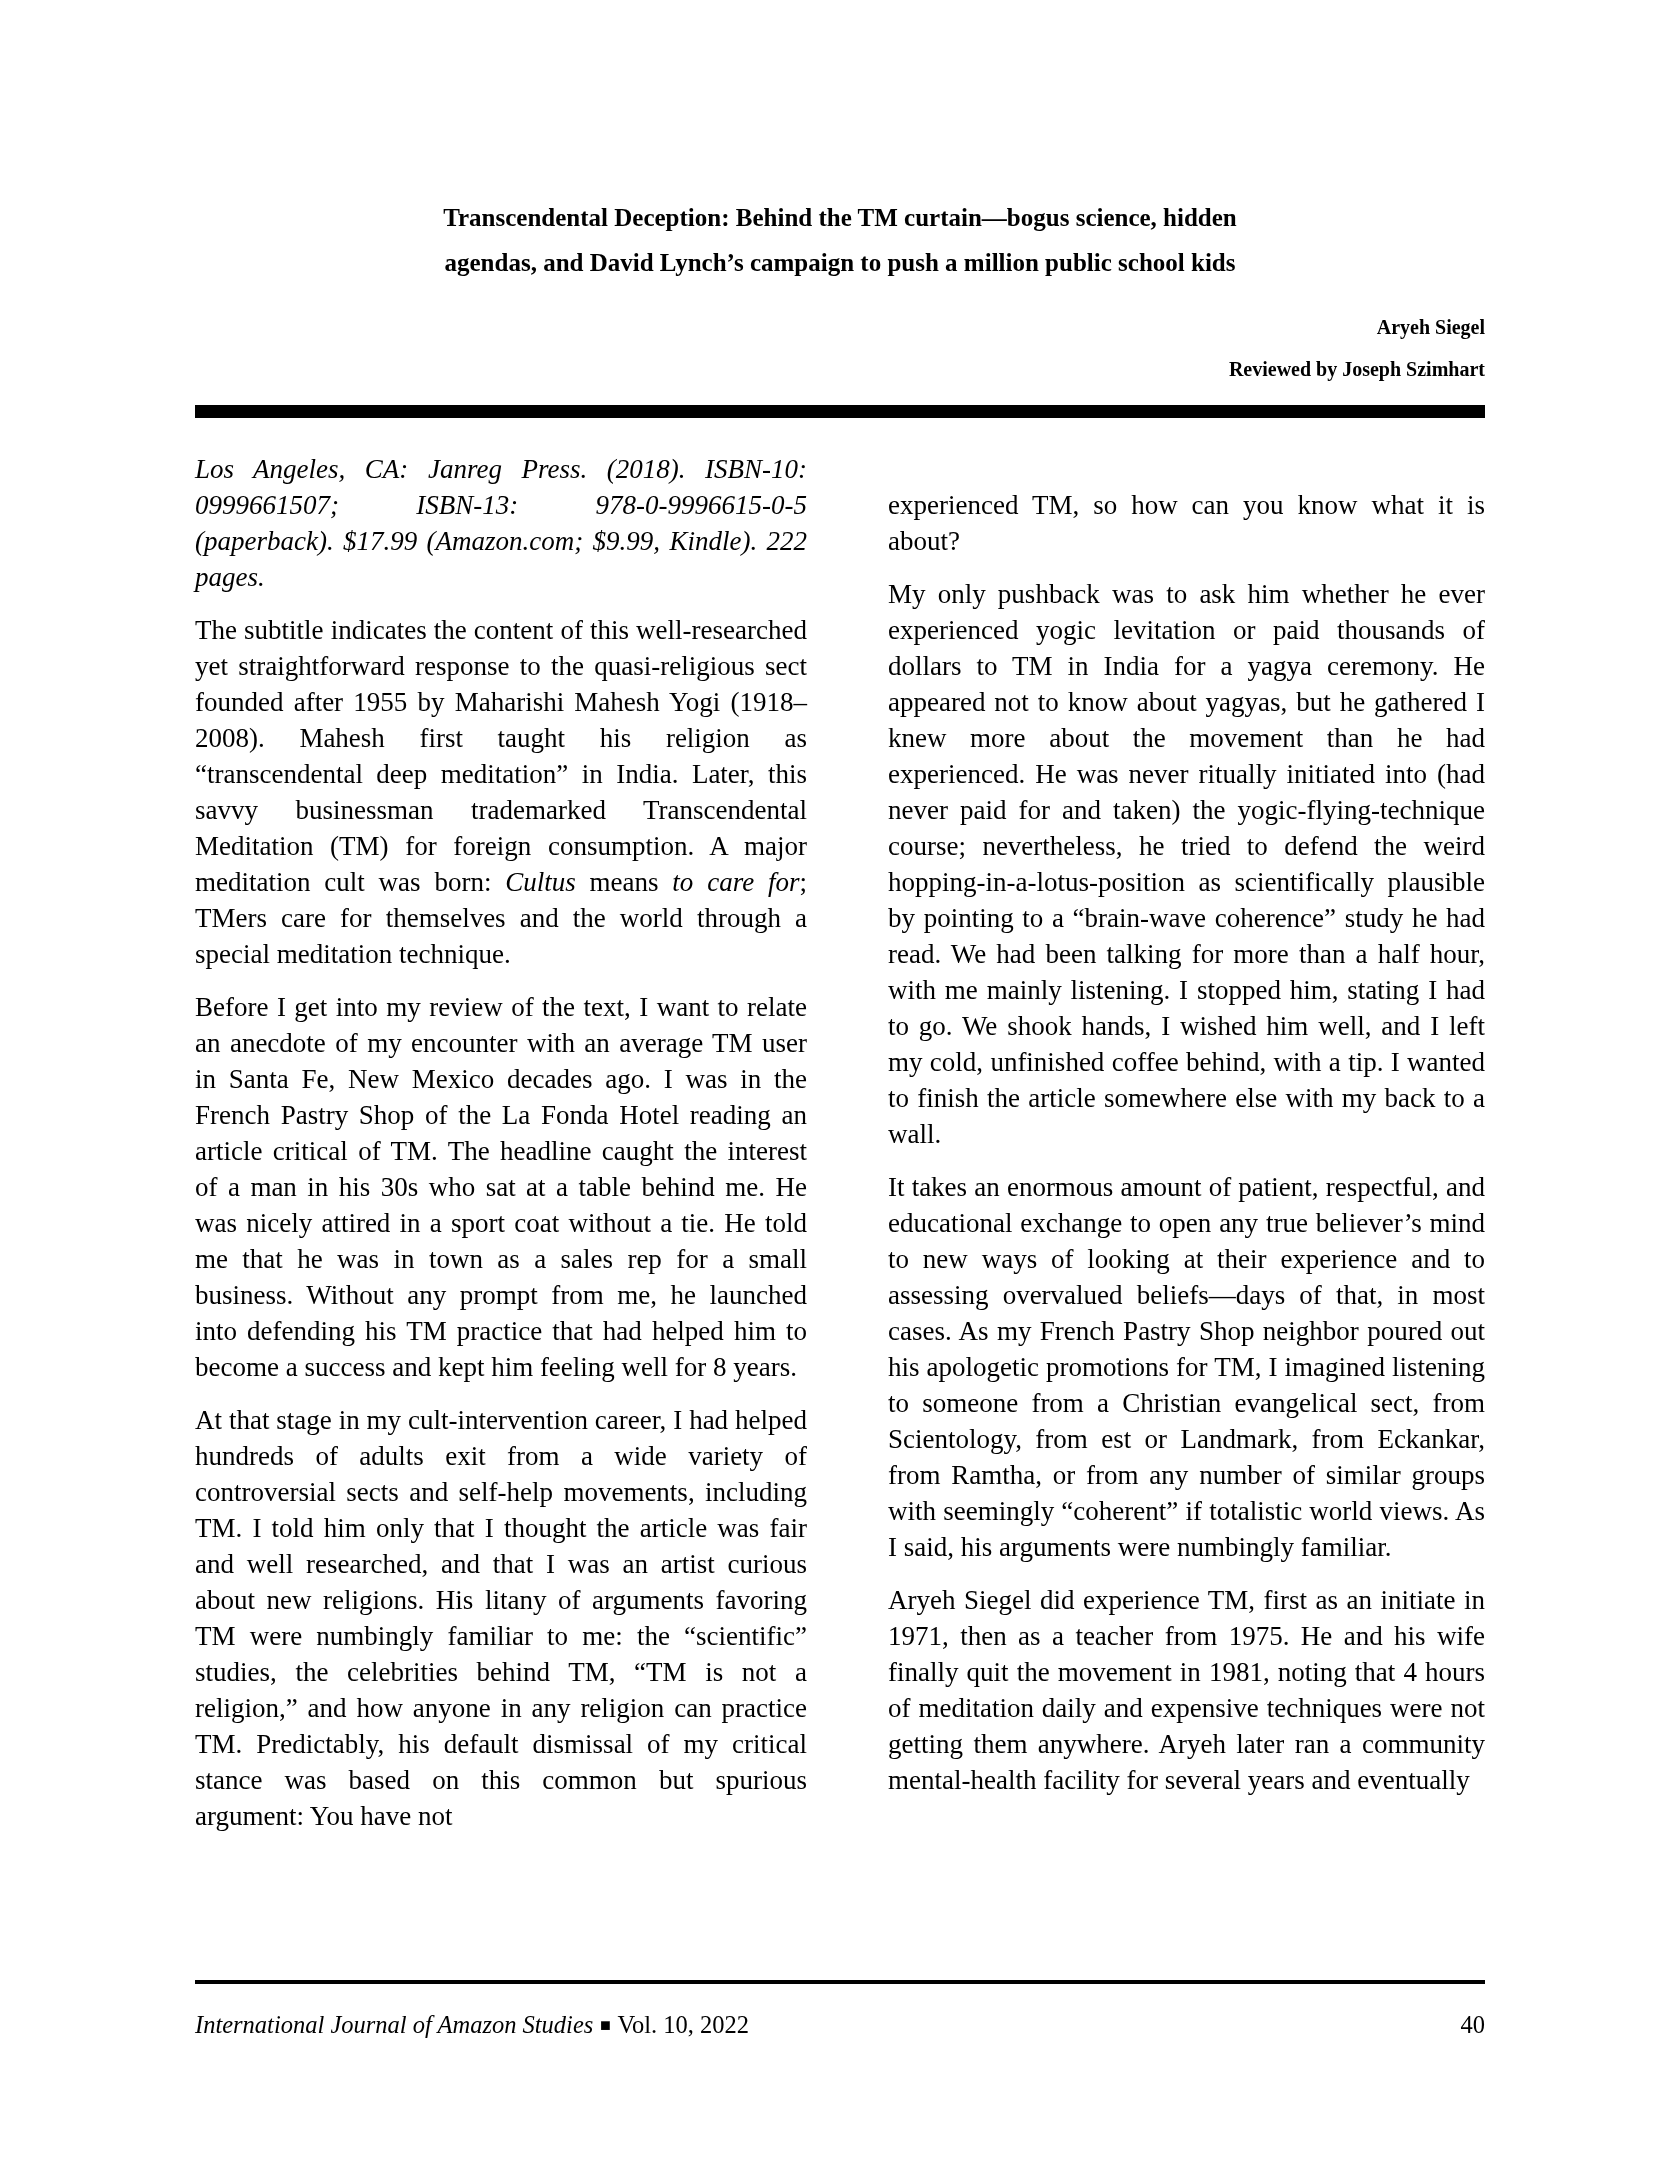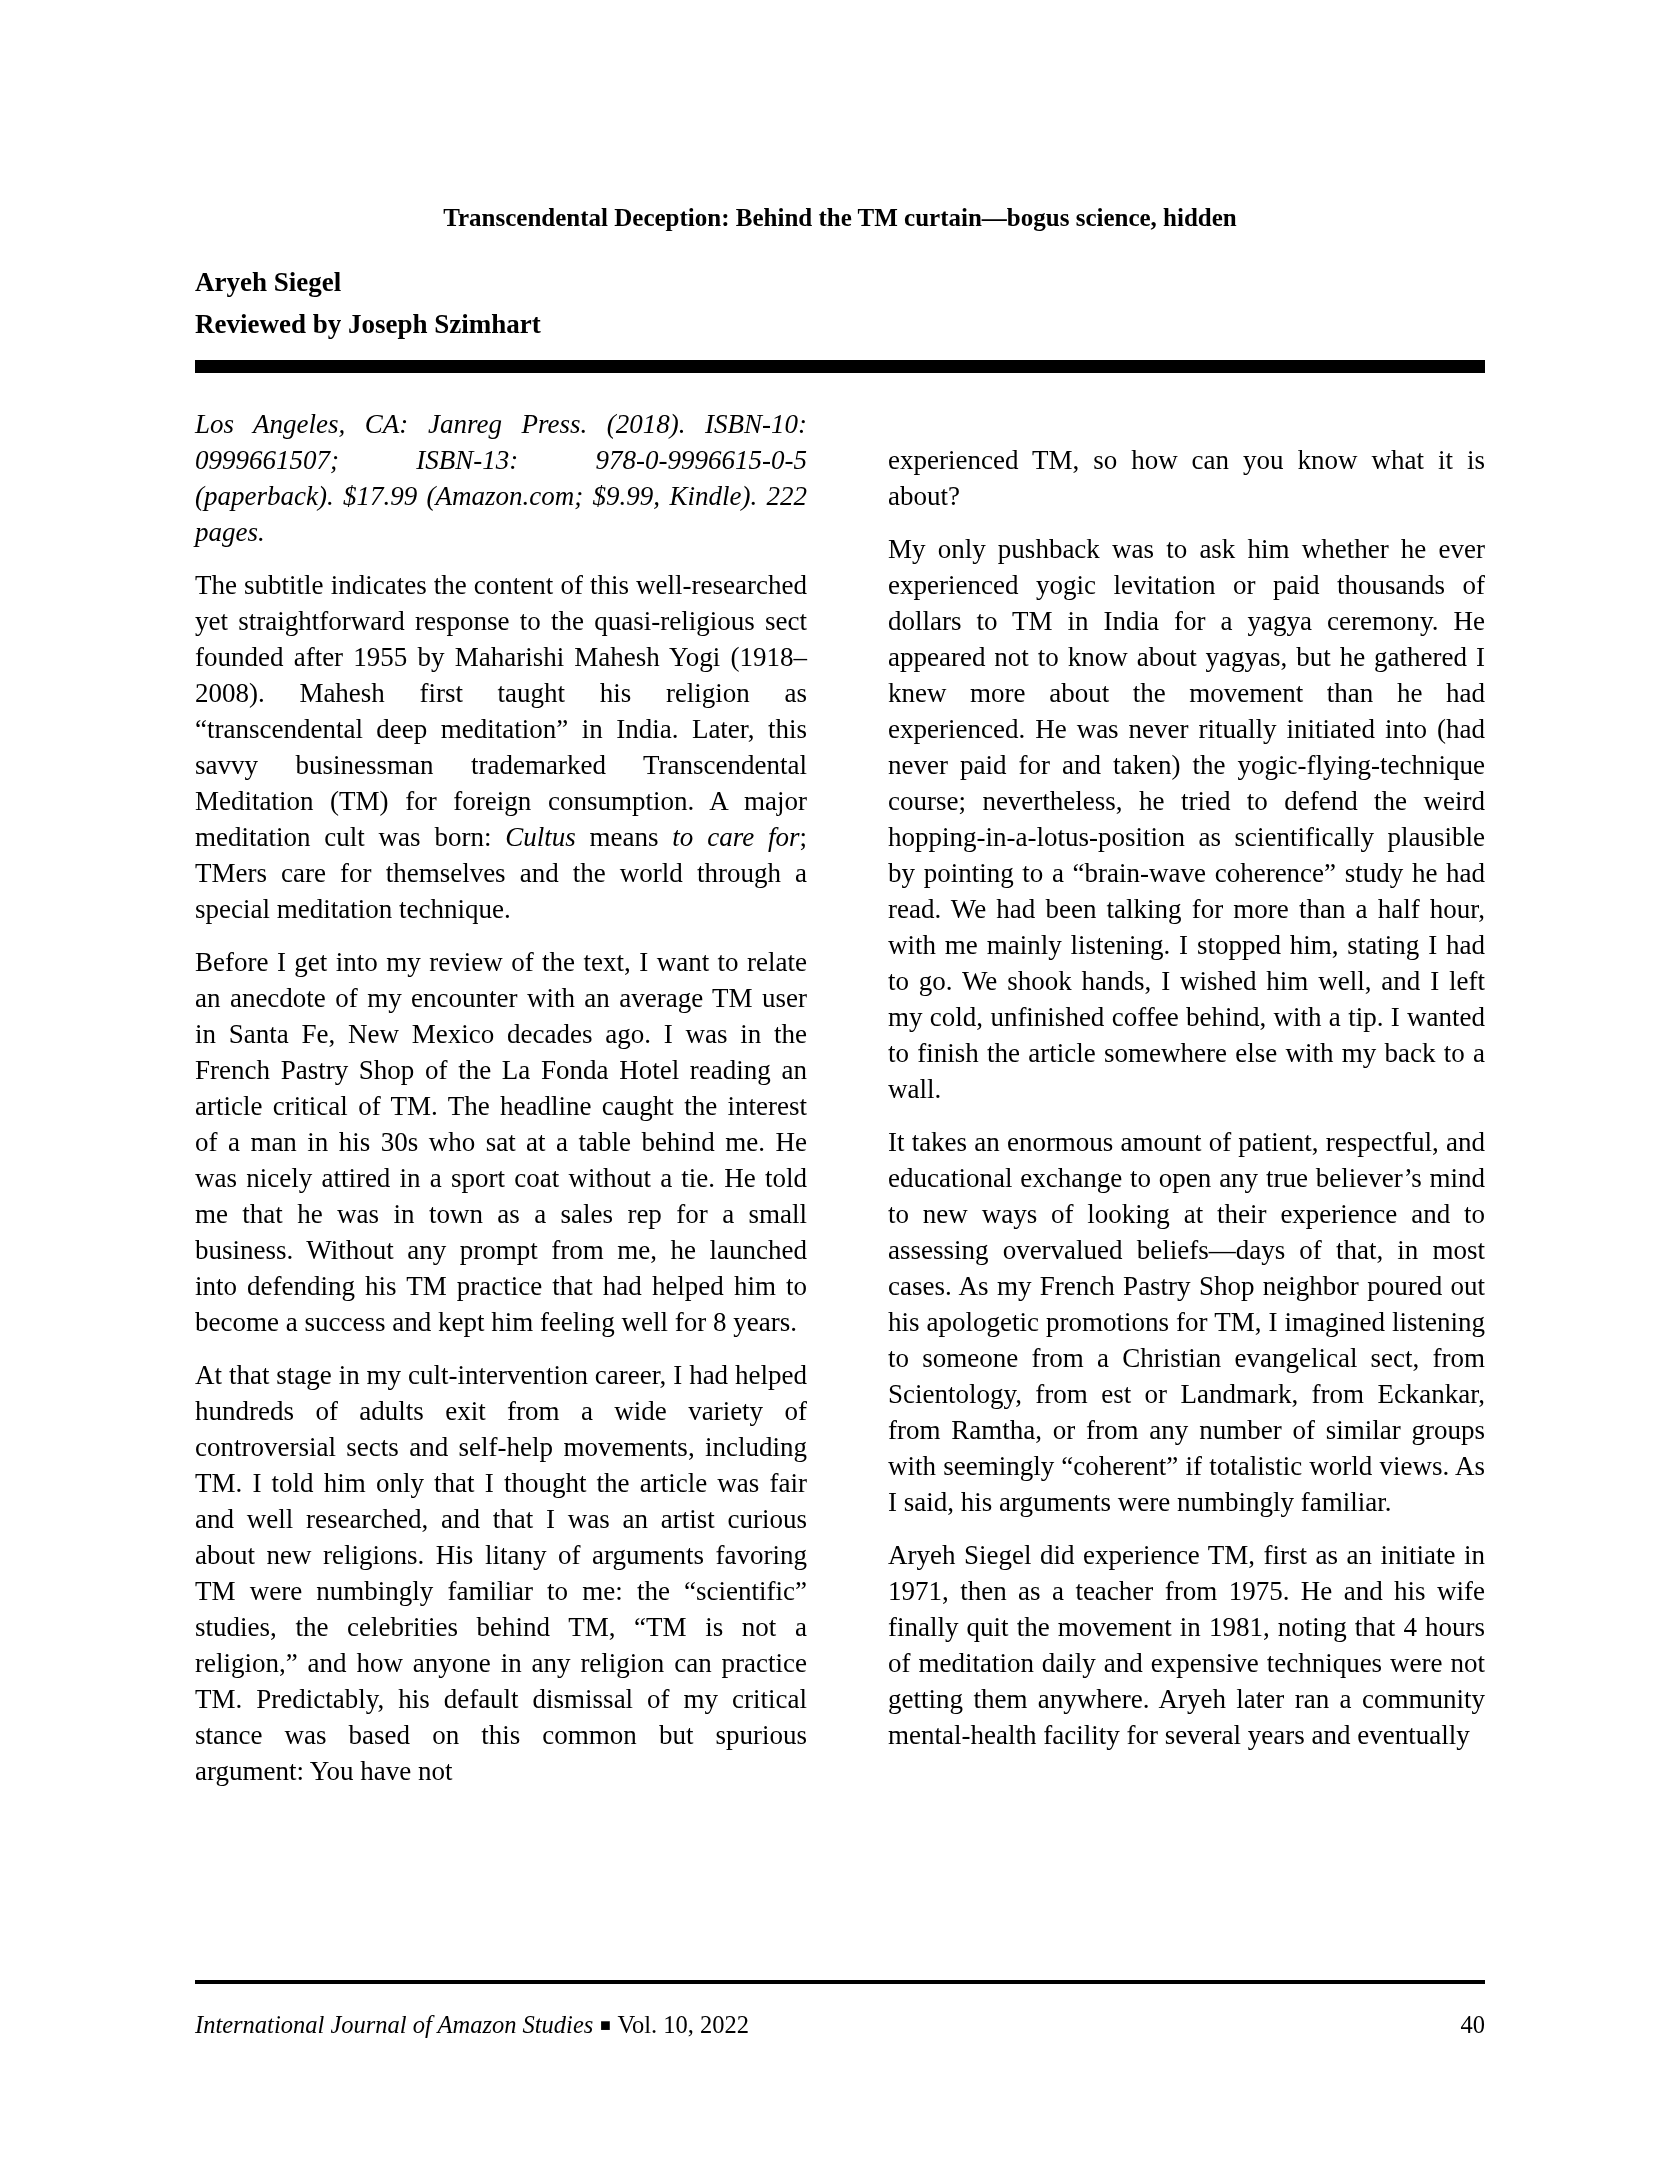--- a/index.html
+++ b/index.html
@@ -20,23 +20,23 @@
   }
   h1.article-title {
     margin: 0;
     font-size: 25px;
     line-height: 45px;
     font-weight: 700;
     text-align: center;
   }
   .title-line { display: block; }
   .byline {
-    text-align: left;
+    text-align: right;
     font-weight: 700;
-    font-size: 27px;
+    font-size: 20px;
     line-height: 34px;
   }
   .author   { margin-top: 25.4px; }
   .reviewer { margin-top: 8px; }
   .rule-thick {
     margin-top: 19px;
     height: 12.2px;
     background: #000000;
   }
   .columns {
@@ -80,20 +80,21 @@
 </head>
 <body>
 
 <div class="page">
 
   <div class="content">
 
     <header>
       <h1 class="article-title">
         <span class="title-line">Transcendental Deception: Behind the TM curtain—bogus science, hidden</span>
+        <span class="title-line">agendas, and David Lynch’s campaign to push a million public school kids</span>
       </h1>
       <div class="byline author">Aryeh Siegel</div>
       <div class="byline reviewer">Reviewed by Joseph Szimhart</div>
       <div class="rule-thick"></div>
     </header>
 
     <main class="columns">
       <section class="col col-left">
           <p><i>Los Angeles, CA: Janreg Press. (2018). ISBN-10: 0999661507; ISBN-13: 978-0-9996615-0-5 (paperback). $17.99 (Amazon.com; $9.99, Kindle). 222 pages.</i></p>
           <p>The subtitle indicates the content of this well-researched yet straightforward response to the quasi-religious sect founded after 1955 by Maharishi Mahesh Yogi (1918–2008). Mahesh first taught his religion as “transcendental deep meditation” in India. Later, this savvy businessman trademarked Transcendental Meditation (TM) for foreign consumption. A major meditation cult was born: <i>Cultus</i> means <i>to care for</i>; TMers care for themselves and the world through a special meditation technique.</p>

